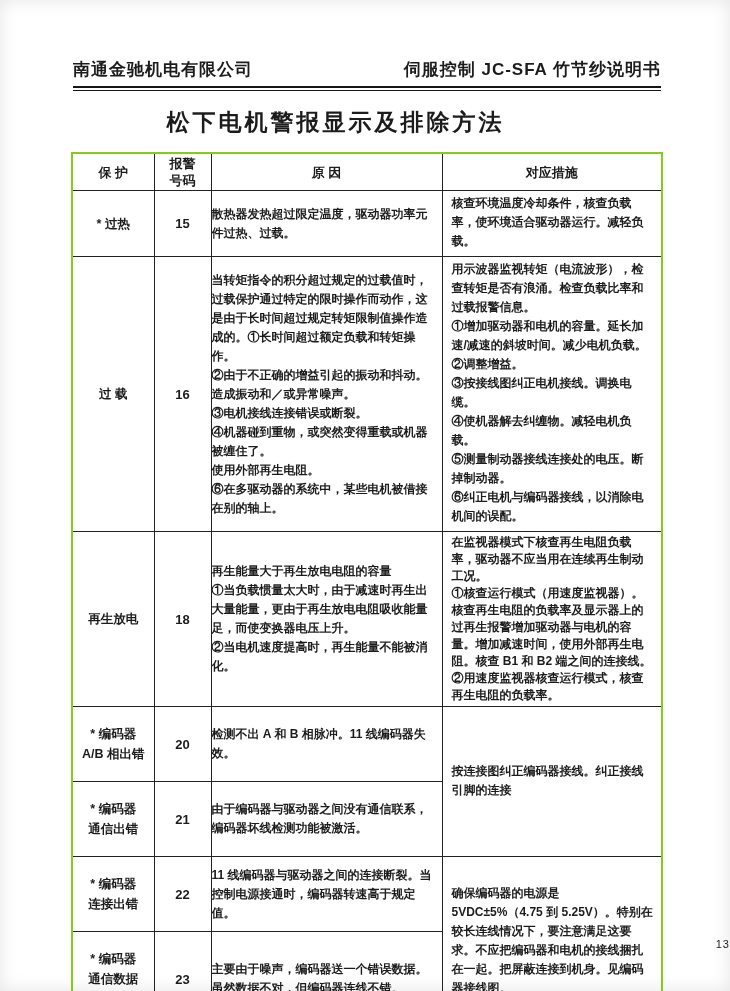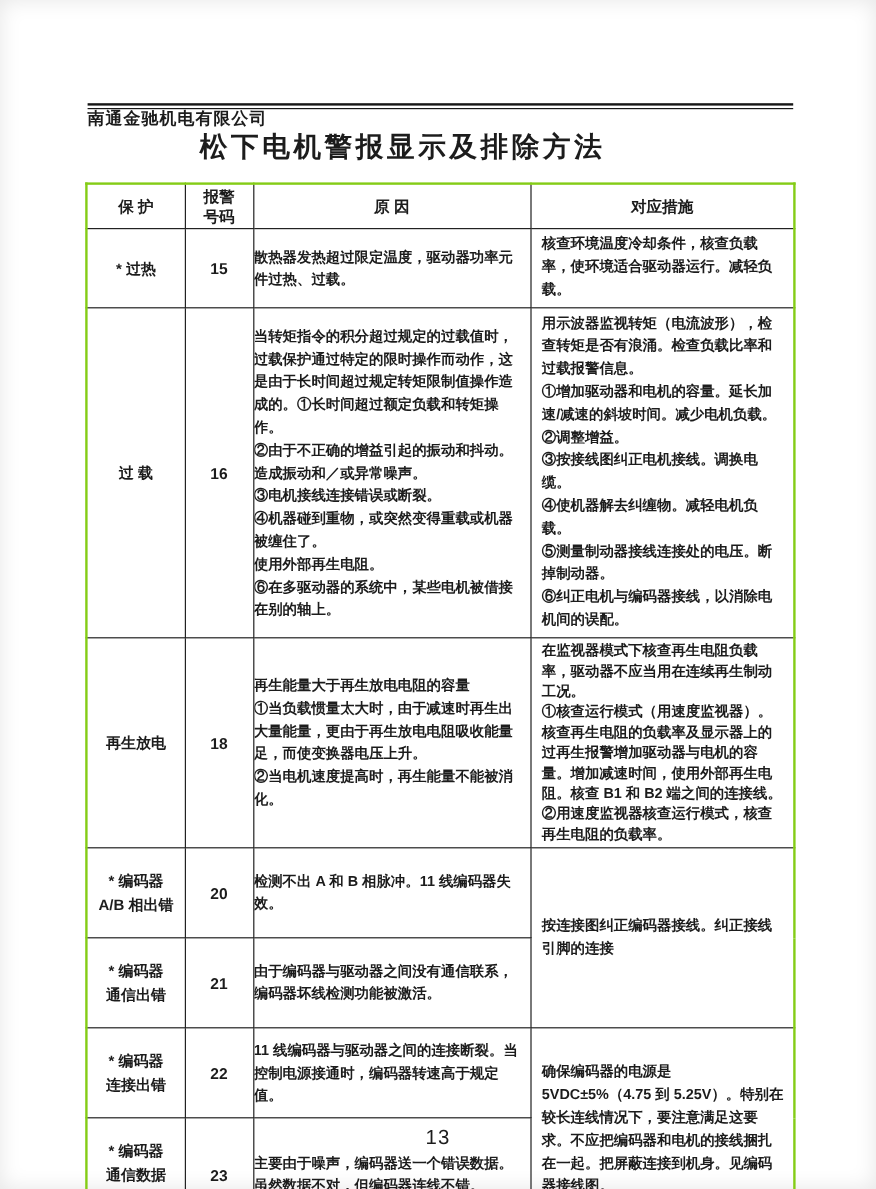--- a/index.html
+++ b/index.html
@@ -15,21 +15,21 @@
     width:730px;height:991px;
     background:#ffffff;
     box-shadow:inset 0 0 18px rgba(0,0,0,0.10);
     overflow:hidden;
     box-sizing:border-box;
   }
   
   .page-header{
     position:absolute;top:58px;left:73px;width:588px;
     display:flex;justify-content:space-between;align-items:center;
-    font-size:14px;font-weight:bold;letter-spacing:1px;margin-top:32px;
+    font-size:17px;font-weight:bold;letter-spacing:1px;
   }
   .header-rule{
     position:absolute;top:86px;left:73px;width:588px;
     height:2px;
     border-top:2.5px solid #161616;
     border-bottom:1.5px solid #161616;
   }
   
   .doc-title{
     position:absolute;top:107px;left:0;width:671px;
@@ -62,30 +62,31 @@
   tr.r15{height:57px;}
   tr.r16{height:243px;}
   tr.r18{height:174px;}
   tr.r20{height:50px;}
   tr.r21{height:63px;}
   tr.r22{height:70px;}
   tr.r23{height:69px;}
   
   .page-number{
     position:absolute;top:938px;left:0;width:730px;
-    text-align:center;font-size:17px;letter-spacing:1px;
+    text-align:right;font-size:11px;letter-spacing:1px;
   }
 </style>
 </head>
 <body>
 
 <div class="page">
 
   <div class="page-header">
     <span>南通金驰机电有限公司</span>
+    <span>伺服控制 JC-SFA 竹节纱说明书</span>
   </div>
   <div class="header-rule"></div>
 
   <div class="doc-title">松下电机警报显示及排除方法</div>
 
   <div class="tbl-wrap">
     <table class="tbl">
       <colgroup>
         <col style="width:82px">
           <col style="width:57px">

